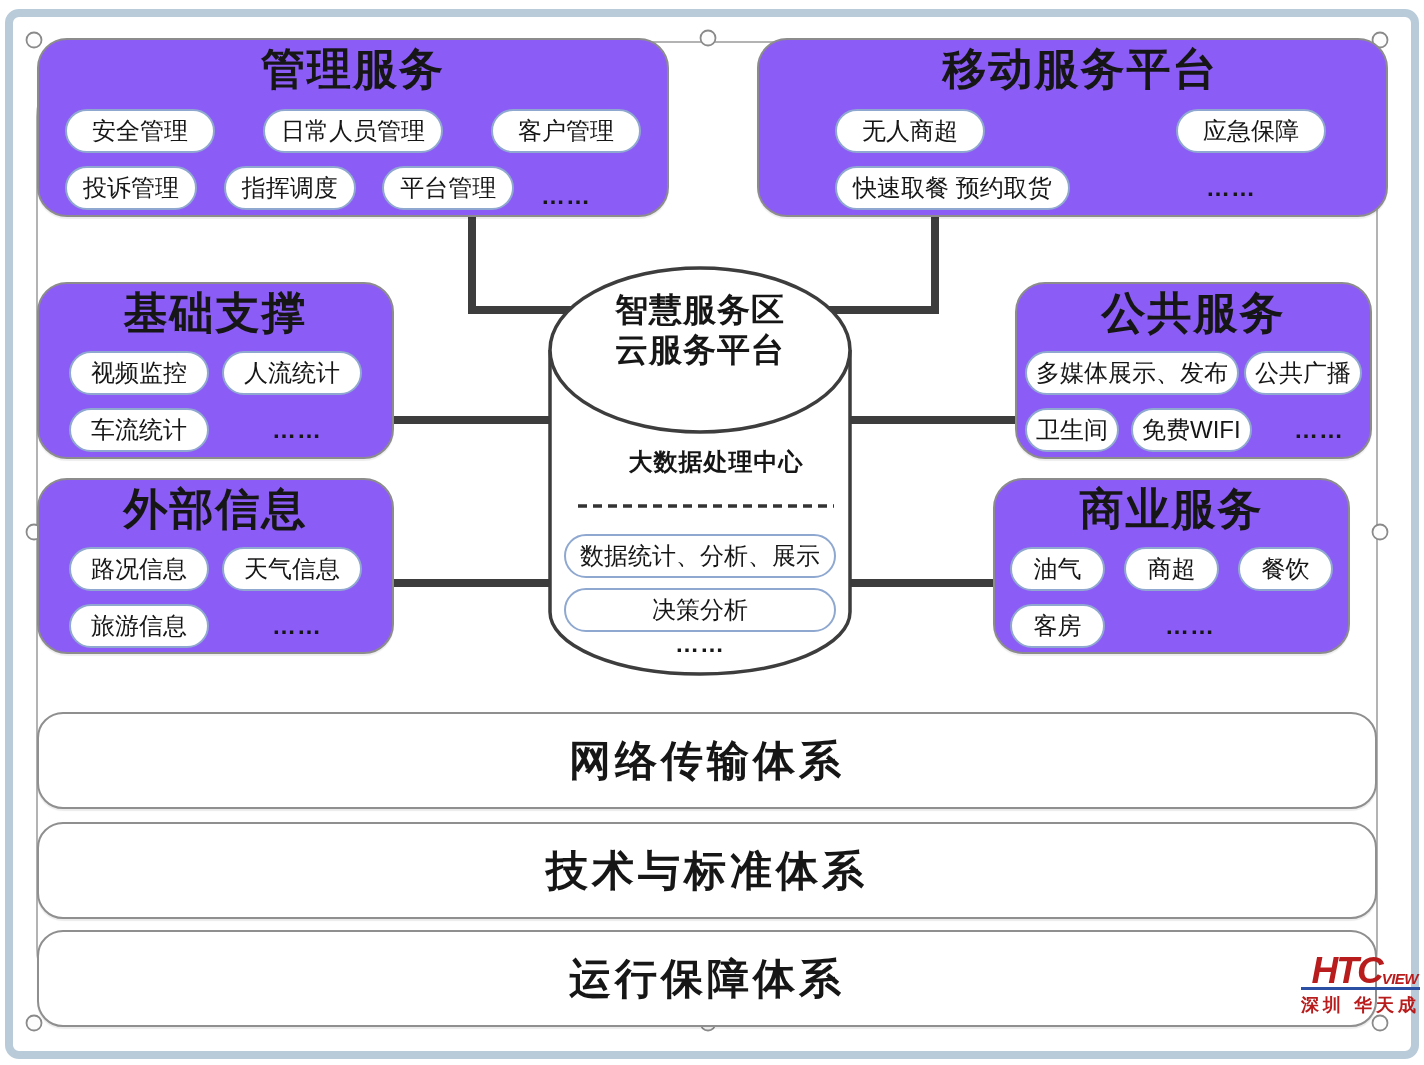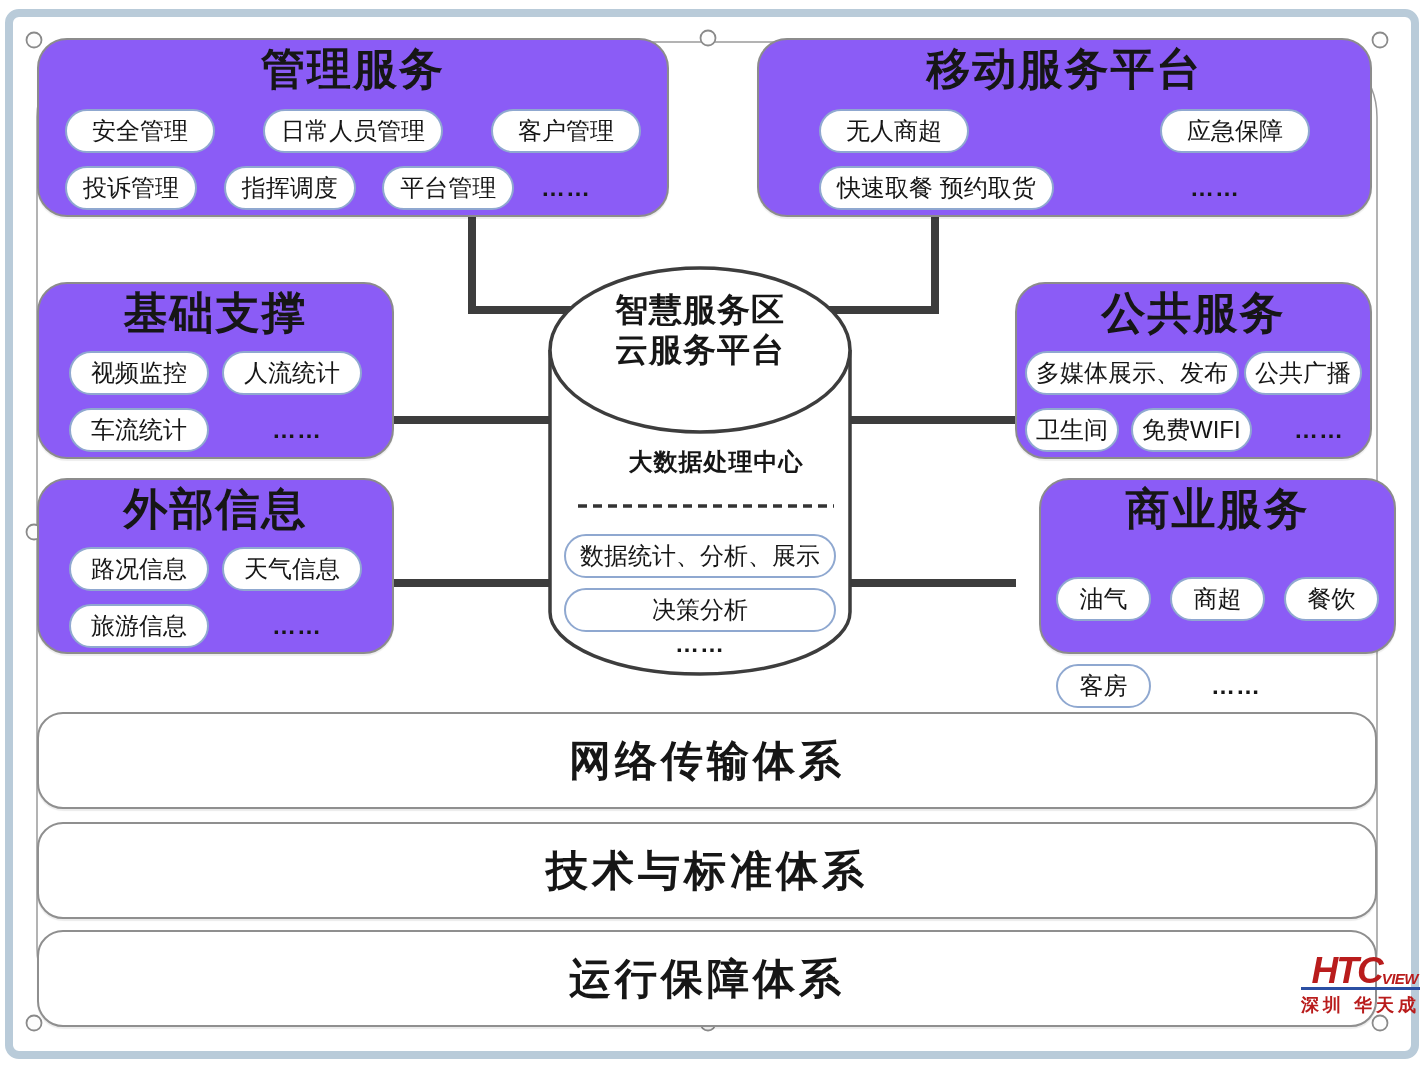--- a/index.html
+++ b/index.html
@@ -27,28 +27,28 @@
   .cyl-dots{top:630px;}
   .logo{position:absolute;right:4px;bottom:48px;color:#b91c1c;z-index:5;font-weight:bold;}
   .logo-top{display:flex;align-items:flex-end;justify-content:flex-end;font-style:italic;
             border-bottom:3px solid #2b4fa3;padding:0 2px 1px 2px;line-height:0.85;}
   .logo-htc{font-size:37px;letter-spacing:-2px;}
   .logo-view{font-size:15px;letter-spacing:-0.5px;}
   .logo-sub{font-size:18px;letter-spacing:4px;margin-top:3px;}
   
   #box-management{left:37px;top:38px;width:628px;height:175px;}
   #box-management .r1{margin:14px 26px 0;}
-  #box-management .r2{margin:13px 26px 0;}
-  #box-mobile{left:757px;top:38px;width:611px;height:175px;}
+  #box-management .r2{margin:13px 26px 0;align-items:flex-end;}
+  #box-mobile{left:757px;top:38px;width:611px;height:175px;padding-left:16px;}
   #box-mobile .r1{margin:14px 60px 0;}
   #box-mobile .r2{margin:13px 60px 0;}
   #box-basic{left:37px;top:282px;width:353px;height:173px;}
   #box-external{left:37px;top:478px;width:353px;height:172px;}
   #box-public{left:1015px;top:282px;width:353px;height:173px;}
-  #box-business{left:1039px;top:478px;width:353px;height:172px;gap:30px;}
+  #box-business{left:993px;top:478px;width:353px;height:172px;}
   .sm .r1{margin:12px 30px 0;}
   .sm .r2{margin:13px 30px 0;}
   #box-public .r1,#box-public .r2{margin-left:8px;margin-right:8px;}
   #box-business .r1,#box-business .r2{margin-left:15px;margin-right:15px;}
   .mw150{min-width:150px;box-sizing:border-box;}
   .mw140{min-width:140px;box-sizing:border-box;}
   .mw110{min-width:110px;box-sizing:border-box;}
   .mw95{min-width:95px;box-sizing:border-box;}
 </style>
 </head>

